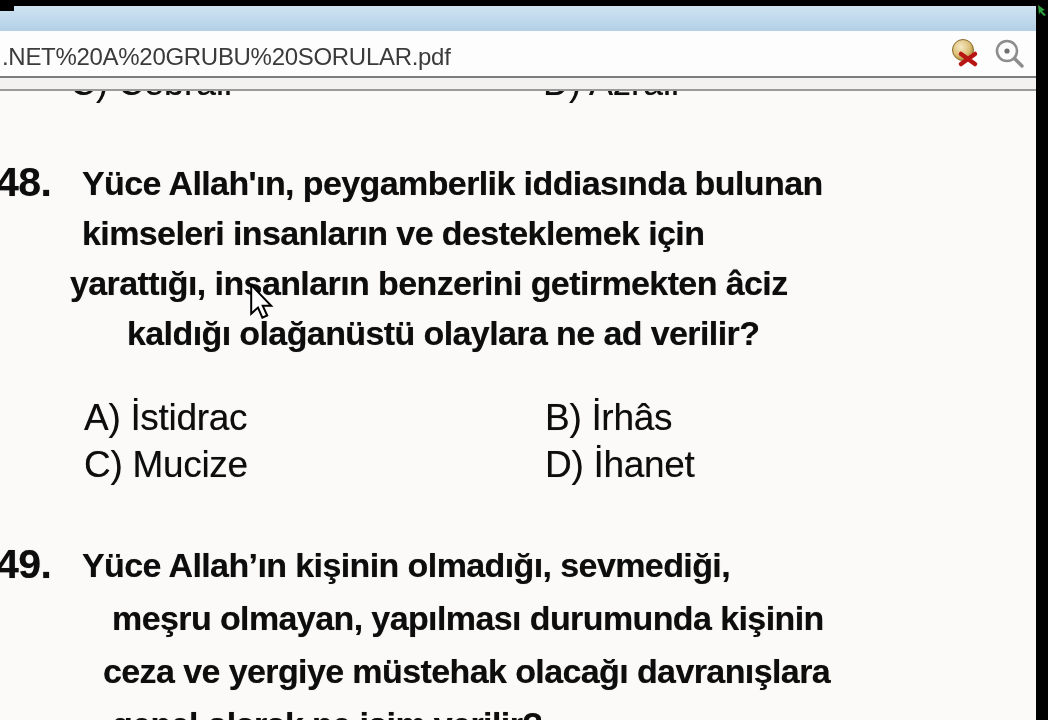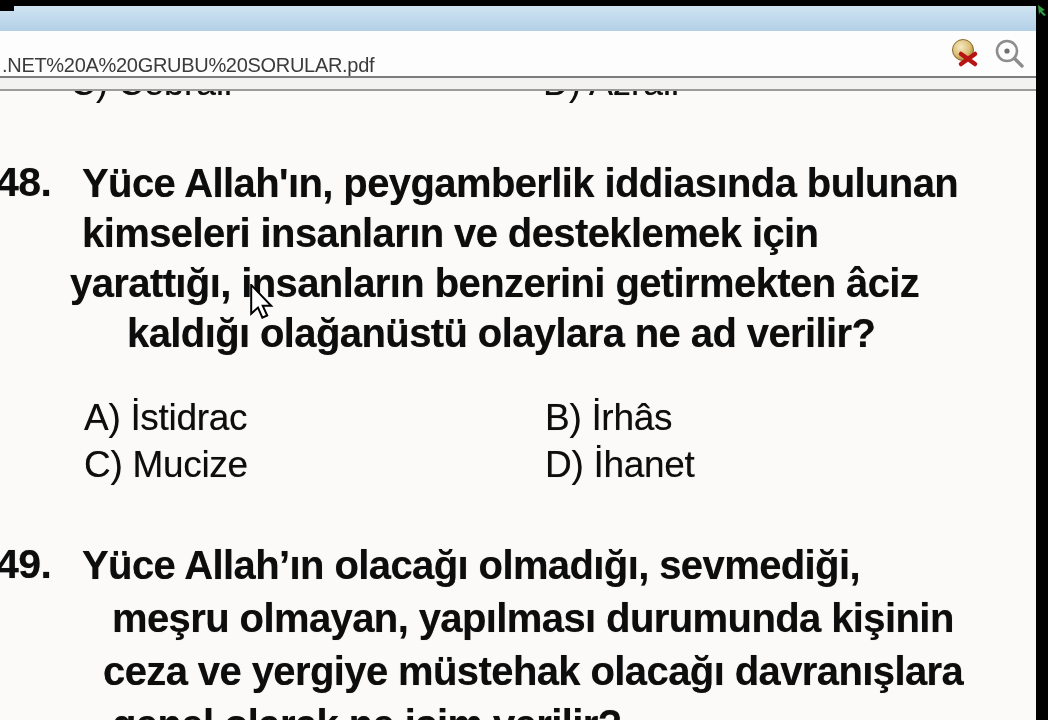--- a/index.html
+++ b/index.html
@@ -9,33 +9,33 @@
   }
   
   .top-black{position:absolute;left:0;top:0;width:1048px;height:6px;background:#000;}
   .corner-notch{position:absolute;left:0;top:0;width:14px;height:11px;background:#000;}
   .title-bar{position:absolute;left:0;top:6px;width:1036px;height:25px;
     background:linear-gradient(#cfe3f2,#b3d0e7);}
   .right-strip{position:absolute;left:1036px;top:0;width:12px;height:720px;background:#010101;z-index:9;}
   .green-artifact{position:absolute;left:1px;top:2px;}
   
   .address-bar{position:absolute;left:0;top:31px;width:1036px;height:45px;background:#fdfdfd;}
-  .address-text{position:absolute;left:2px;top:23px;font-size:20px;color:#3b3b3b;
+  .address-text{position:absolute;left:2px;top:12px;font-size:24px;color:#3b3b3b;
     letter-spacing:-0.3px;white-space:nowrap;}
   .addr-icons{position:absolute;right:8px;top:7px;display:flex;align-items:center;gap:4px;}
   .bar-border1{position:absolute;left:0;top:76px;width:1036px;height:2px;background:#7d7d7d;}
   .bar-strip{position:absolute;left:0;top:78px;width:1036px;height:11px;background:#f3f2f1;}
   .bar-border2{position:absolute;left:0;top:89px;width:1036px;height:2px;background:#9b9b9b;}
   
   .content{position:absolute;left:0;top:91px;width:1004px;height:629px;overflow:hidden;
     background:#fbfaf9;color:#0d0d0d;}
   .content *{white-space:nowrap;}
   .clip-opt{position:absolute;font-size:36px;line-height:40px;font-weight:400;}
   .qnum{position:absolute;font-size:41px;font-weight:700;letter-spacing:-0.5px;}
-  .qline{position:absolute;font-size:40px;line-height:44px;font-weight:700;letter-spacing:-0.6px;}
+  .qline{position:absolute;font-size:34px;line-height:44px;font-weight:700;letter-spacing:-0.6px;}
   .opt{position:absolute;font-size:37px;line-height:42px;font-weight:400;letter-spacing:-0.3px;}
   .scan{text-shadow:0 0 0.7px rgba(20,20,20,.55);}
   
   .cursor{position:absolute;left:250px;top:284px;z-index:20;}
 </style>
 </head>
 <body>
 
 <div class="top-black"></div>
 <div class="title-bar"></div>
@@ -91,21 +91,21 @@
     <span class="qline scan" style="left:82px;top:220px;margin-left:45px;">kaldığı olağanüstü olaylara ne ad verilir?</span>
 
     <span class="opt scan" style="left:84px;top:306px;">A) İstidrac</span>
     <span class="opt scan" style="left:545px;top:306px;">B) İrhâs</span>
     <span class="opt scan" style="left:84px;top:353px;">C) Mucize</span>
     <span class="opt scan" style="left:545px;top:353px;">D) İhanet</span>
   </div>
 
   <div>
     <span class="qnum scan" style="left:-4px;top:450px;">49.</span>
-    <span class="qline scan" style="left:82px;top:452px;">Yüce Allah’ın olacağı olmadığı, sevmediği,</span>
+    <span class="qline scan" style="left:82px;top:452px;">Yüce Allah’ın kişinin olmadığı, sevmediği,</span>
     <span class="qline scan" style="left:112px;top:505px;">meşru olmayan, yapılması durumunda kişinin</span>
     <span class="qline scan" style="left:78px;top:558px;margin-left:25px;">ceza ve yergiye müstehak olacağı davranışlara</span>
     <span class="qline scan" style="left:112px;top:611px;">genel olarak ne isim verilir?</span>
   </div>
 </div>
 
 <span class="cursor">
   <svg width="24" height="36" viewBox="0 0 13 20">
     <polygon points="0.5,0.5 0.5,16.5 4.3,13.1 6.7,18.7 9.4,17.5 6.9,12.1 11.6,12.1" fill="#ffffff" stroke="#000000" stroke-width="1.1" stroke-linejoin="miter"></polygon>
   </svg>

